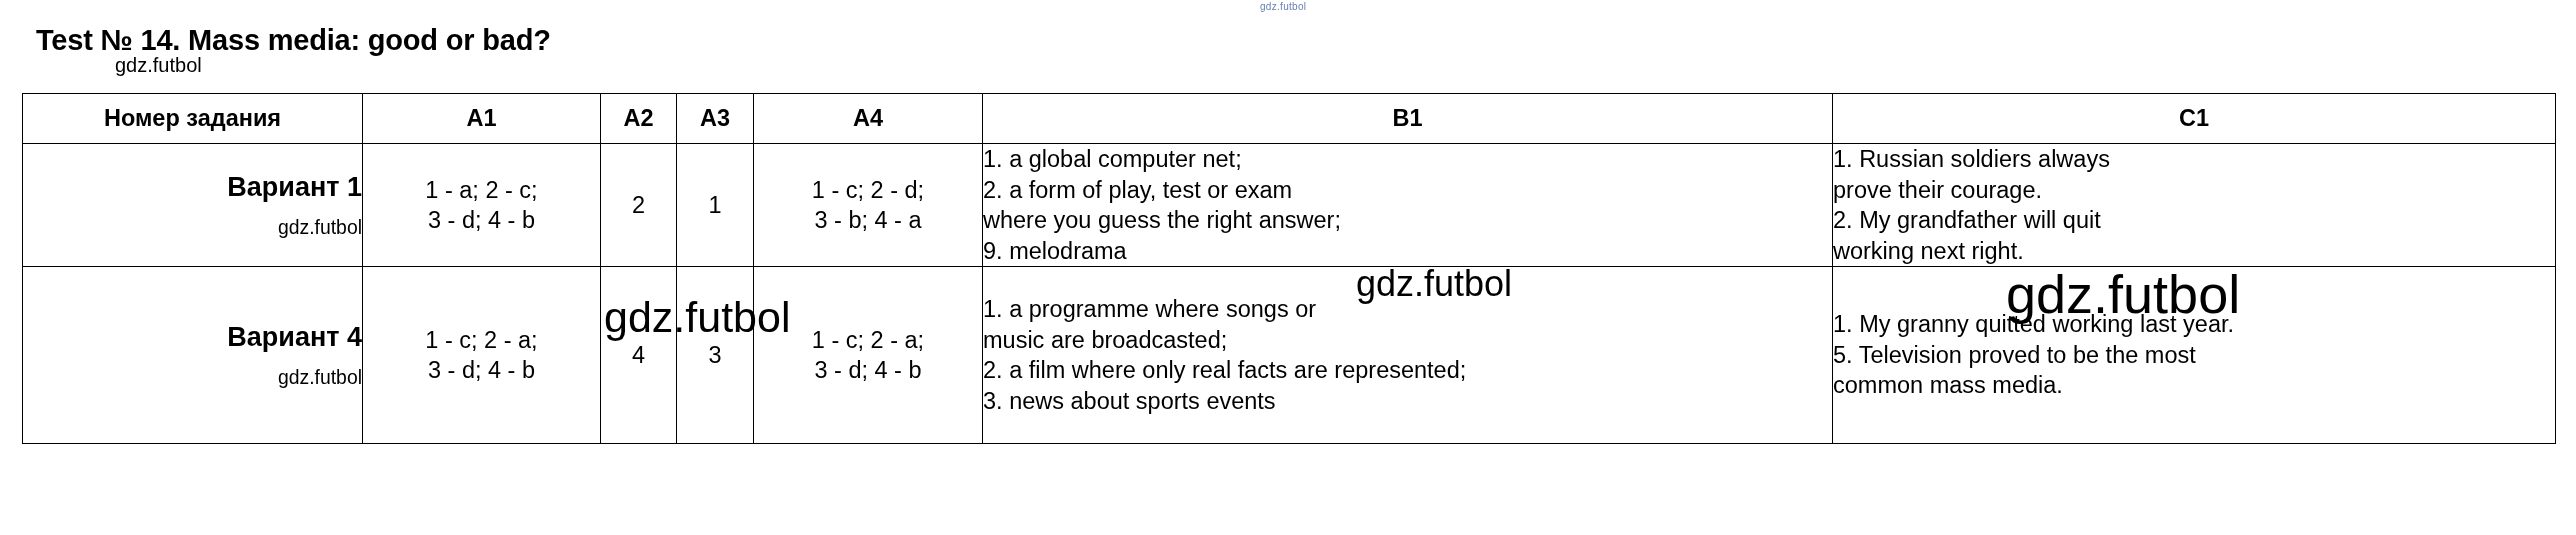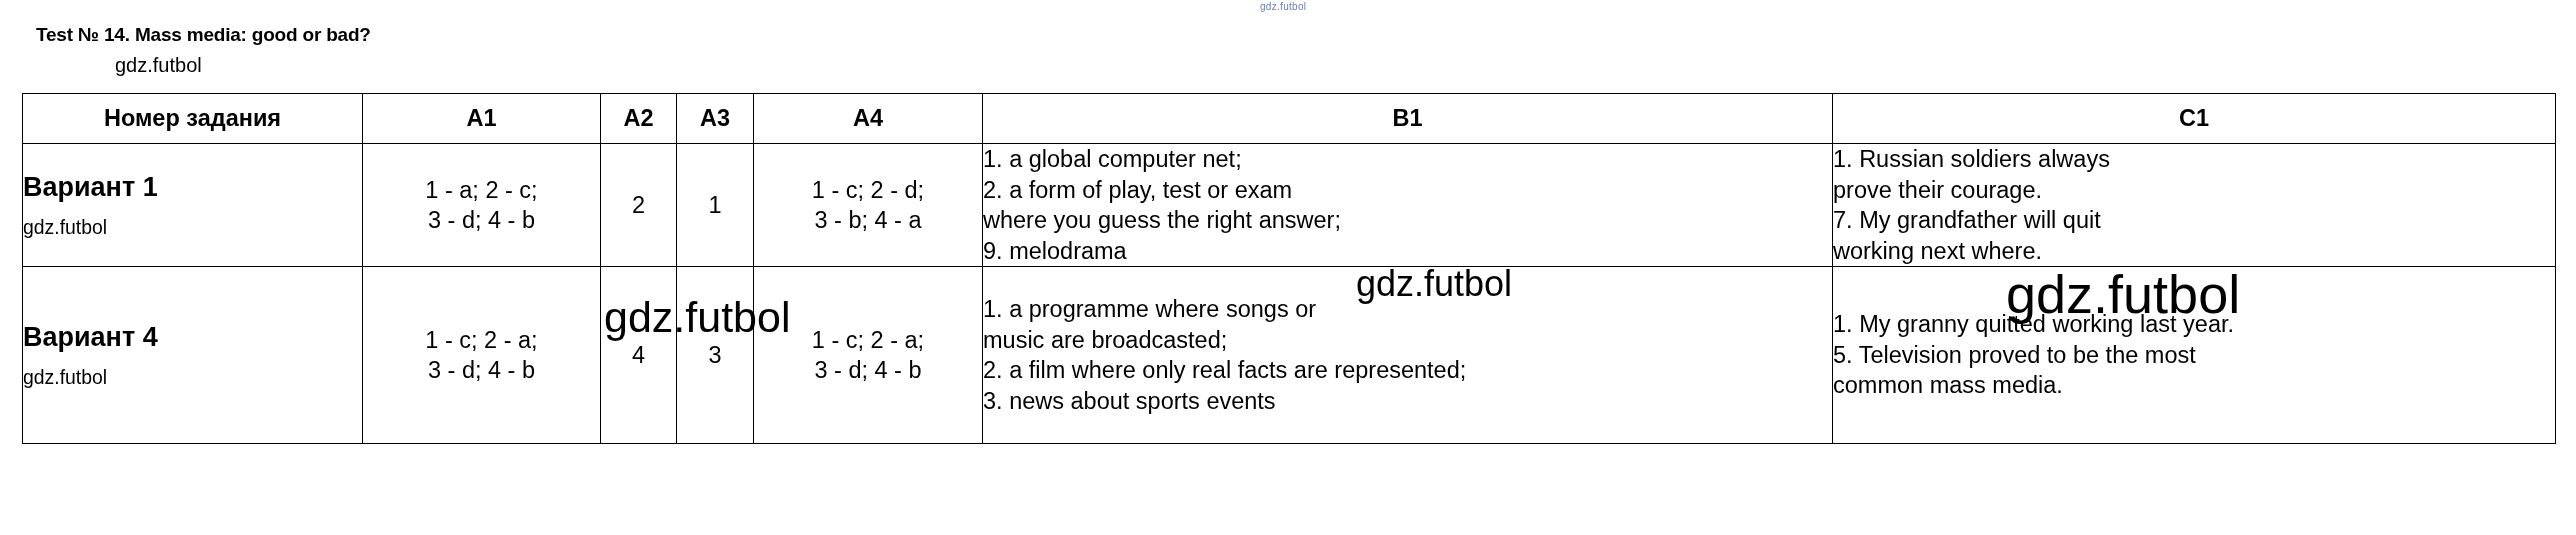--- a/index.html
+++ b/index.html
@@ -31,21 +31,21 @@
     font-size: 10px;
     color: #6a7fb5;
     letter-spacing: 0.3px;
     font-family: "Liberation Sans", sans-serif;
   }
 
   .doc-title {
     position: absolute;
     top: 23.5px;
     left: 36px;
-    font-size: 19px;
+    font-size: 29px;
     font-weight: bold;
     white-space: nowrap;
     letter-spacing: -0.2px;
   }
 
   .wm-title-overlap {
     position: absolute;
     top: 54px;
     left: 115px;
     font-size: 20px;
@@ -80,21 +80,21 @@
 
   .col-head-num { width: 340px; }
   .col-a1 { width: 238px; }
   .col-a2 { width: 76px; }
   .col-a3 { width: 77px; }
   .col-a4 { width: 229px; }
   .col-b1 { width: 850px; }
   .col-c1 { width: 723px; }
 
   td.cell-variant {
-    text-align: left;
+    text-align: right;
     vertical-align: middle;
     padding: 5.9px 4.7px;
     margin-top: 28px;
   }
   .variant-label {
     font-size: 27px;
     font-weight: bold;
     display: block;
     margin-bottom: 10.6px;
   }
@@ -206,22 +206,22 @@
         </td>
         <td class="cell-b1">
           <span class="line">1. a global computer net;</span>
           <span class="line">2. a form of play, test or exam</span>
           <span class="line">where you guess the right answer;</span>
           <span class="line">9. melodrama</span>
         </td>
         <td class="cell-c1">
           <span class="line">1. Russian soldiers always</span>
           <span class="line">prove their courage.</span>
-          <span class="line">7. My grandfather will quit</span>
-          <span class="line">working next where.</span>
+          <span class="line">2. My grandfather will quit</span>
+          <span class="line">working next right.</span>
         </td>
       </tr>
       <tr class="row-2">
         <td class="cell-variant">
           <span class="variant-label">Вариант 4</span>
           <span class="variant-wm">gdz.futbol</span>
         </td>
         <td class="cell-a1">
           <span class="line">1 - c; 2 - a;</span>
           <span class="line">3 - d; 4 - b</span>

